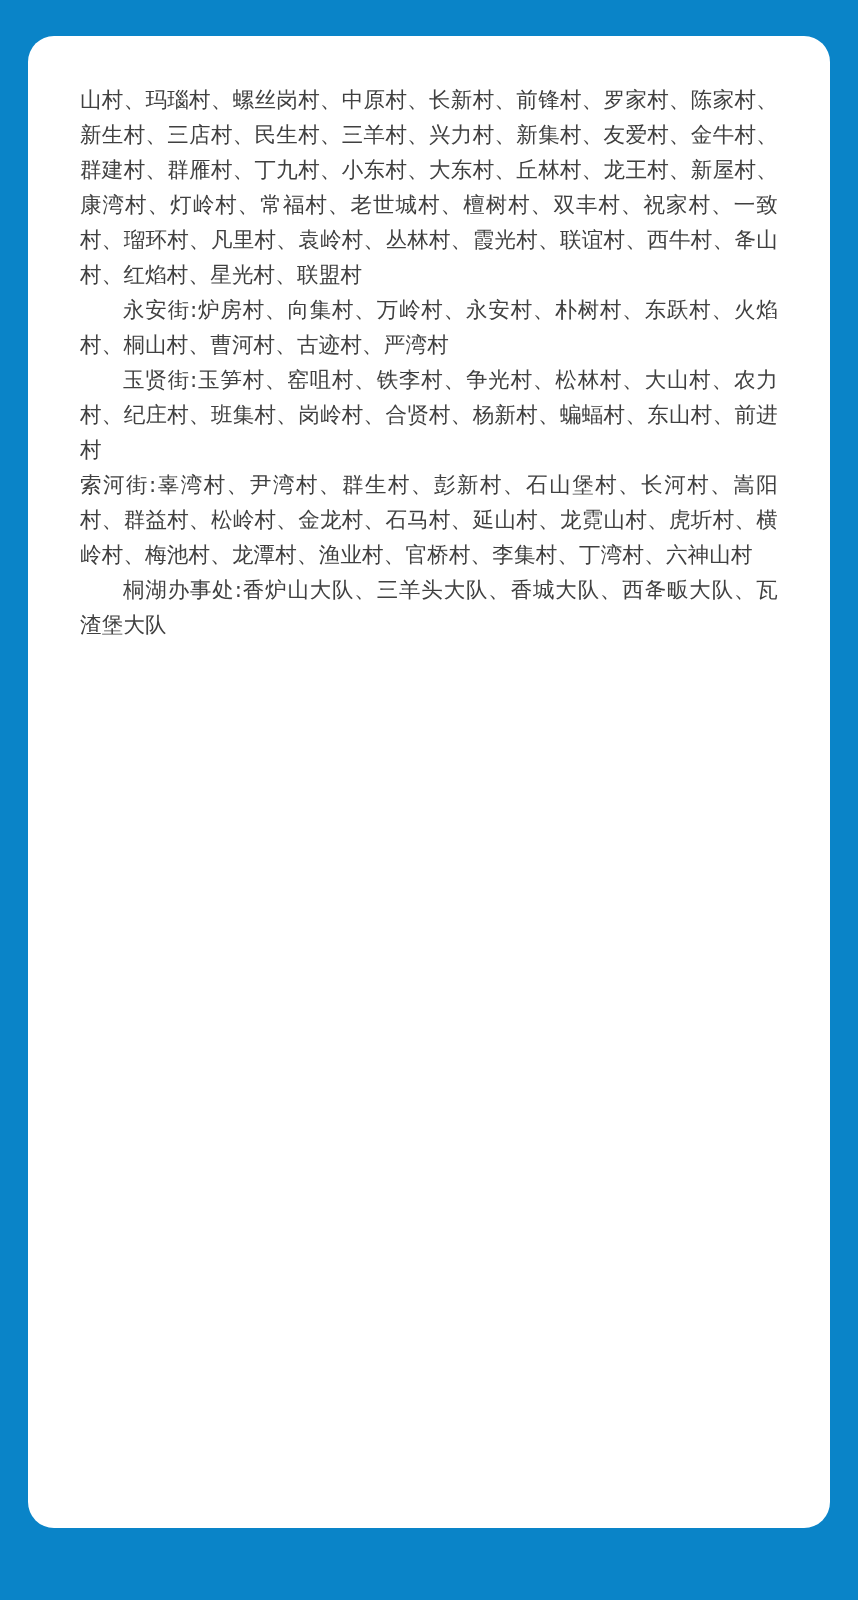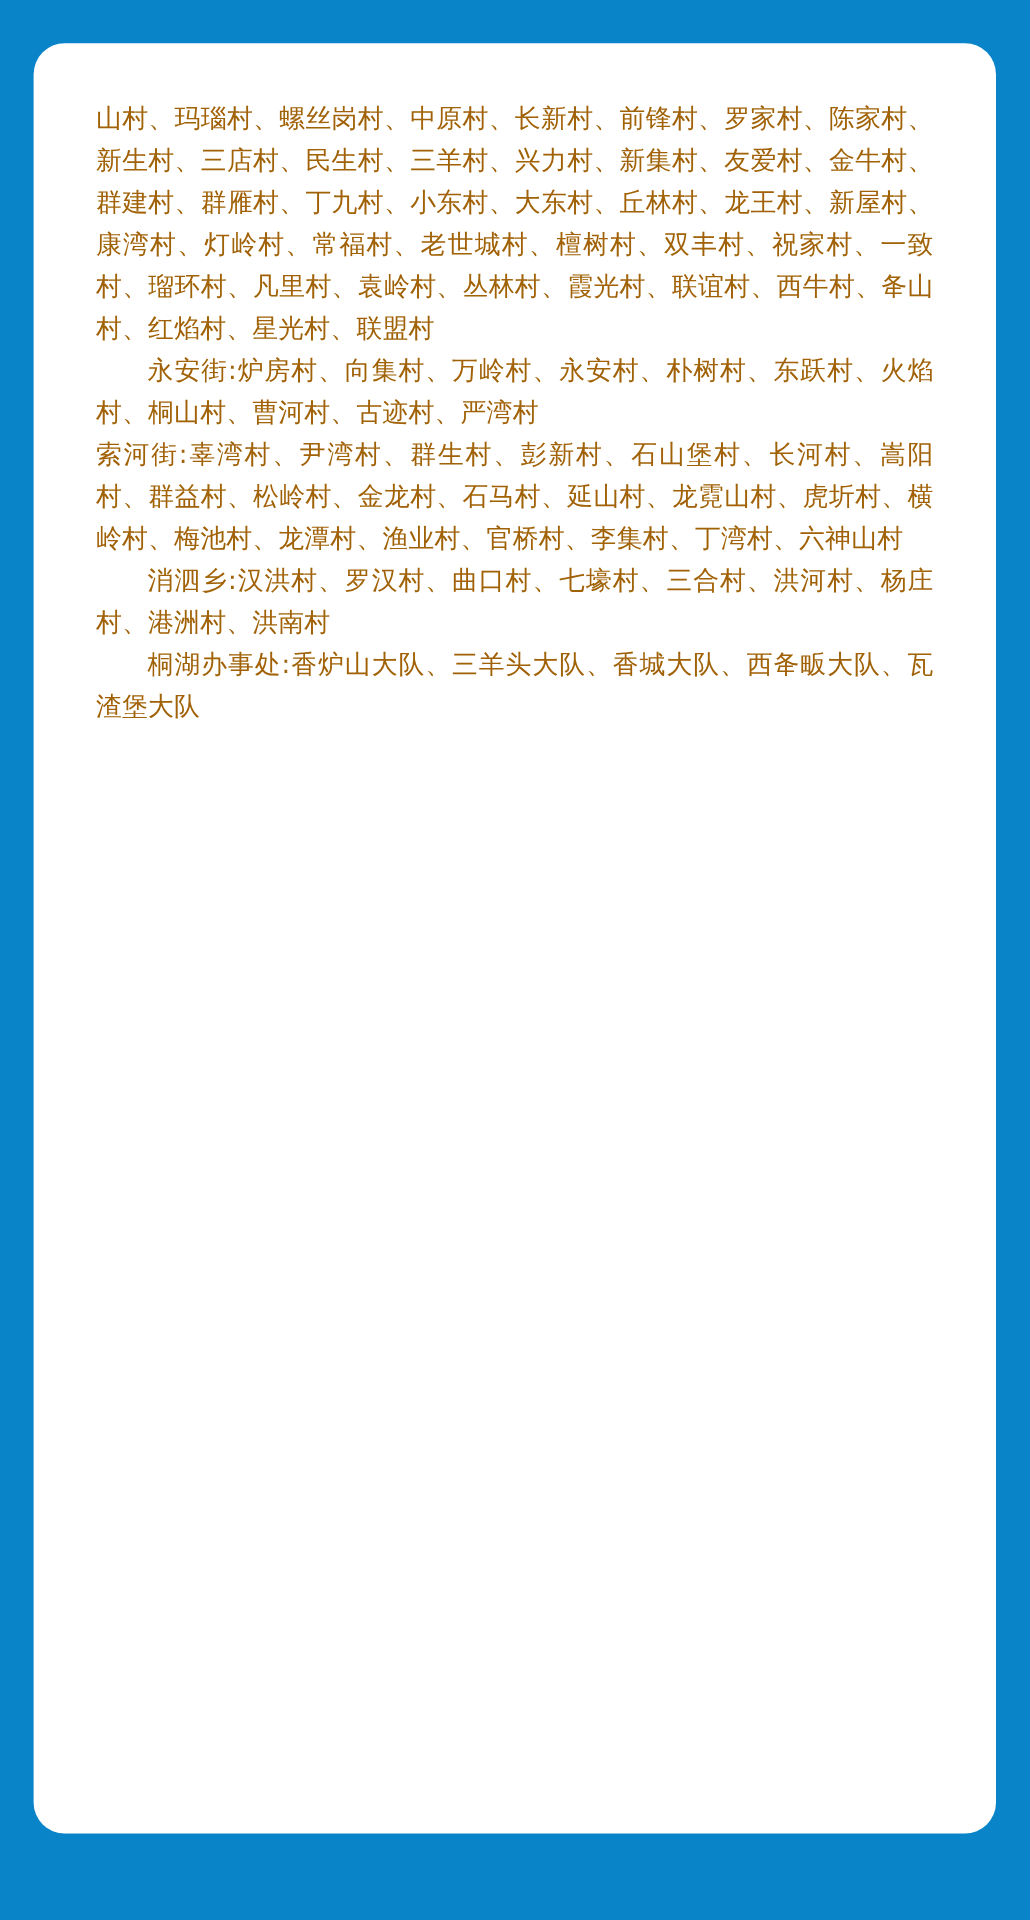--- a/index.html
+++ b/index.html
@@ -24,38 +24,38 @@
     box-sizing: border-box;
     overflow: hidden;
   }
   .doc-body {
     padding: 46px 52px 0 52px;
     box-sizing: border-box;
   }
   .para {
     font-size: 21.5px;
     line-height: 35px;
-    color: #a16207;
+    color: #404040;
     text-align: justify;
     text-justify: inter-ideograph;
     margin: 0;
     letter-spacing: 0.2px;
     font-family: "DejaVu Sans", "Liberation Sans", sans-serif;
   }
   .para.indent {
     text-indent: 43px;
   }
   .para.noindent {
     text-indent: 0;
   }
 </style>
 </head>
 <body>
 
 <div class="page-frame">
   <div class="doc-body">
     <p class="para noindent">山村、玛瑙村、螺丝岗村、中原村、长新村、前锋村、罗家村、陈家村、新生村、三店村、民生村、三羊村、兴力村、新集村、友爱村、金牛村、群建村、群雁村、丁九村、小东村、大东村、丘林村、龙王村、新屋村、康湾村、灯岭村、常福村、老世城村、檀树村、双丰村、祝家村、一致村、瑠环村、凡里村、袁岭村、丛林村、霞光村、联谊村、西牛村、夅山村、红焰村、星光村、联盟村</p>
     <p class="para indent">永安街:炉房村、向集村、万岭村、永安村、朴树村、东跃村、火焰村、桐山村、曹河村、古迹村、严湾村</p>
+    <p class="para indent">玉贤街:玉笋村、窑咀村、铁李村、争光村、松林村、大山村、农力村、纪庄村、班集村、岗岭村、合贤村、杨新村、蝙蝠村、东山村、前进村</p>
     <p class="para noindent">索河街:辜湾村、尹湾村、群生村、彭新村、石山堡村、长河村、嵩阳村、群益村、松岭村、金龙村、石马村、延山村、龙霓山村、虎圻村、横岭村、梅池村、龙潭村、渔业村、官桥村、李集村、丁湾村、六神山村</p>
-    <p class="para indent">消泗乡:汉洪村、罗汉村、曲口村、七壕村、三合村、洪河村、杨庄村、港洲村、洪南村</p>
     <p class="para indent">桐湖办事处:香炉山大队、三羊头大队、香城大队、西夅畈大队、瓦渣堡大队</p>
   </div>
 </div>
 
 </body></html>

